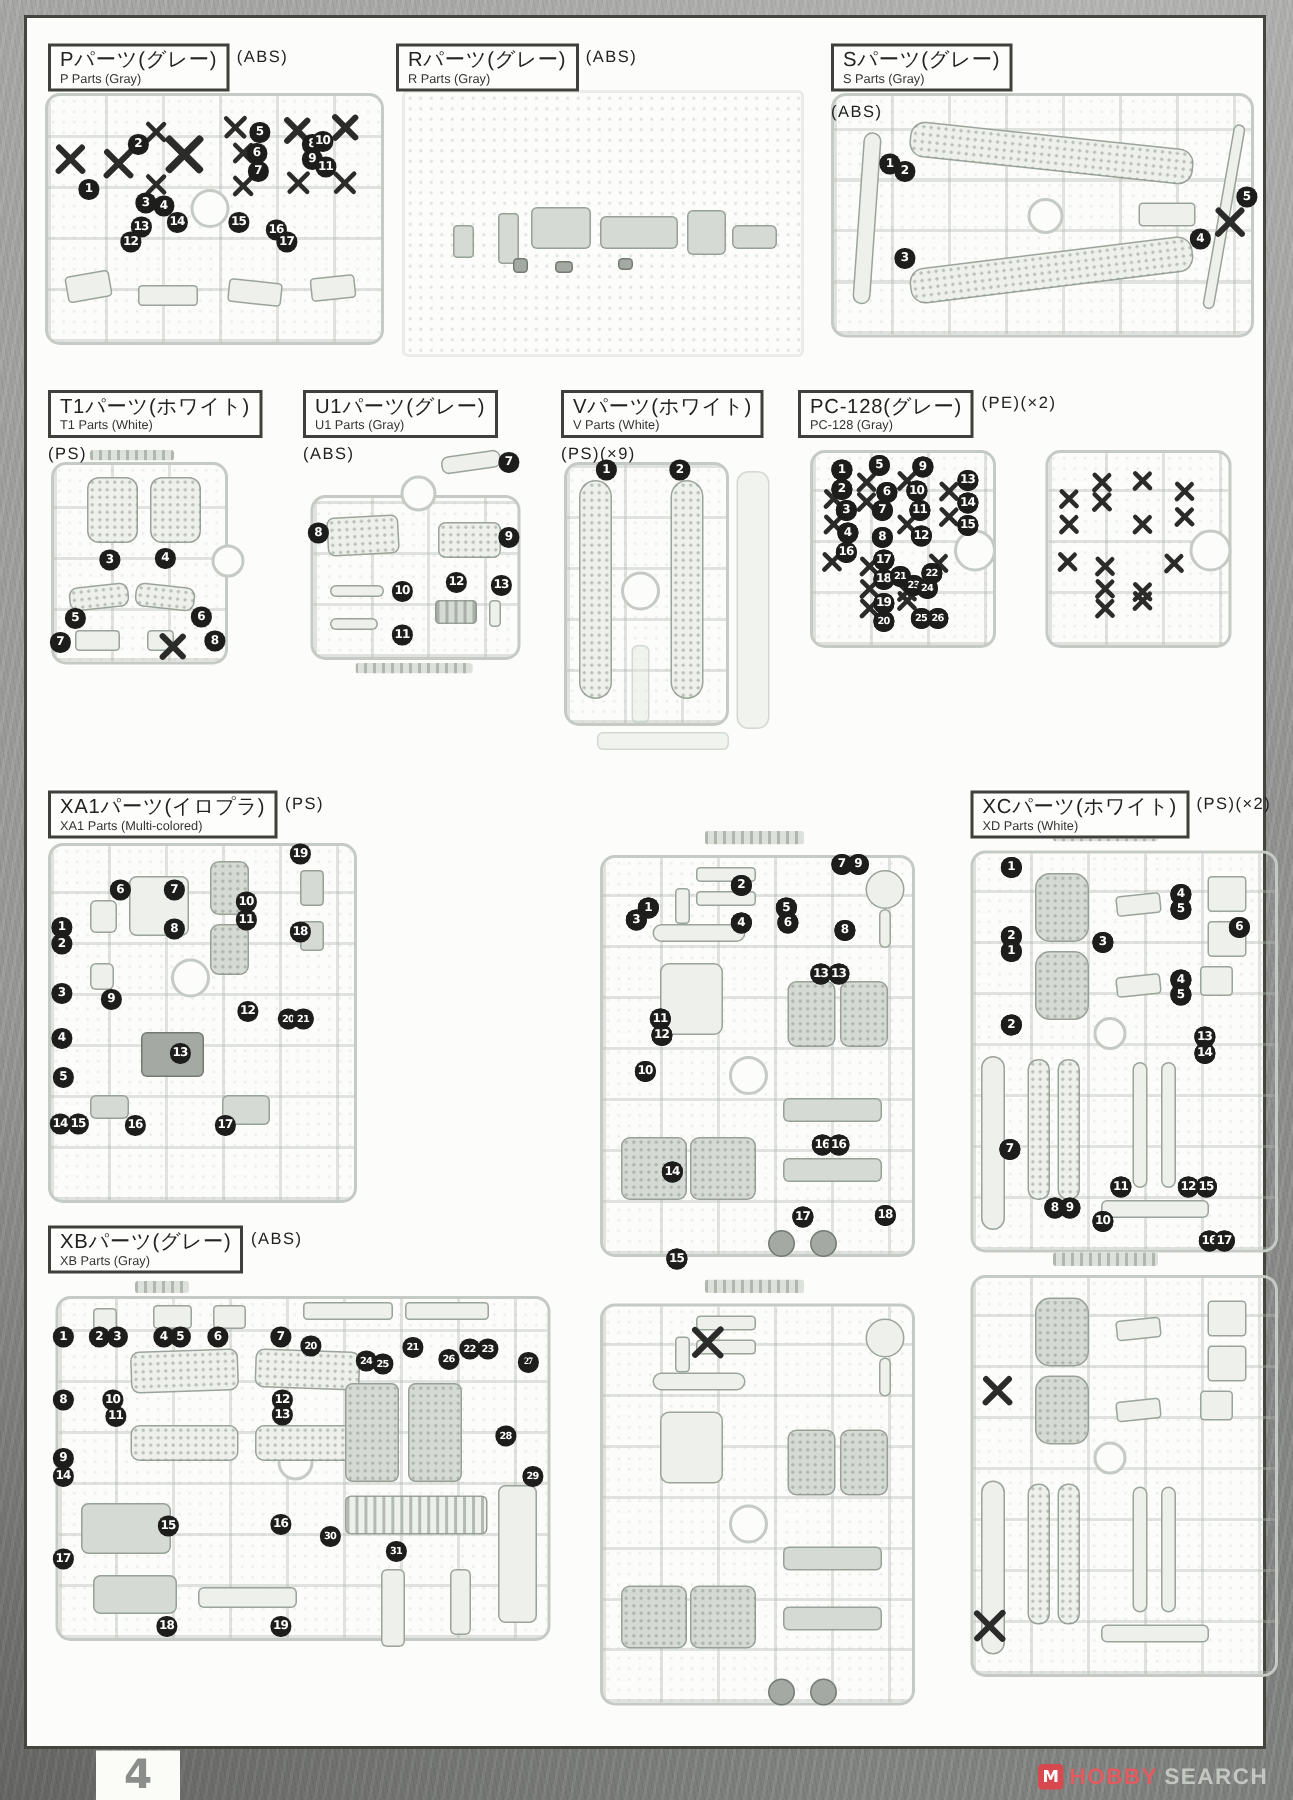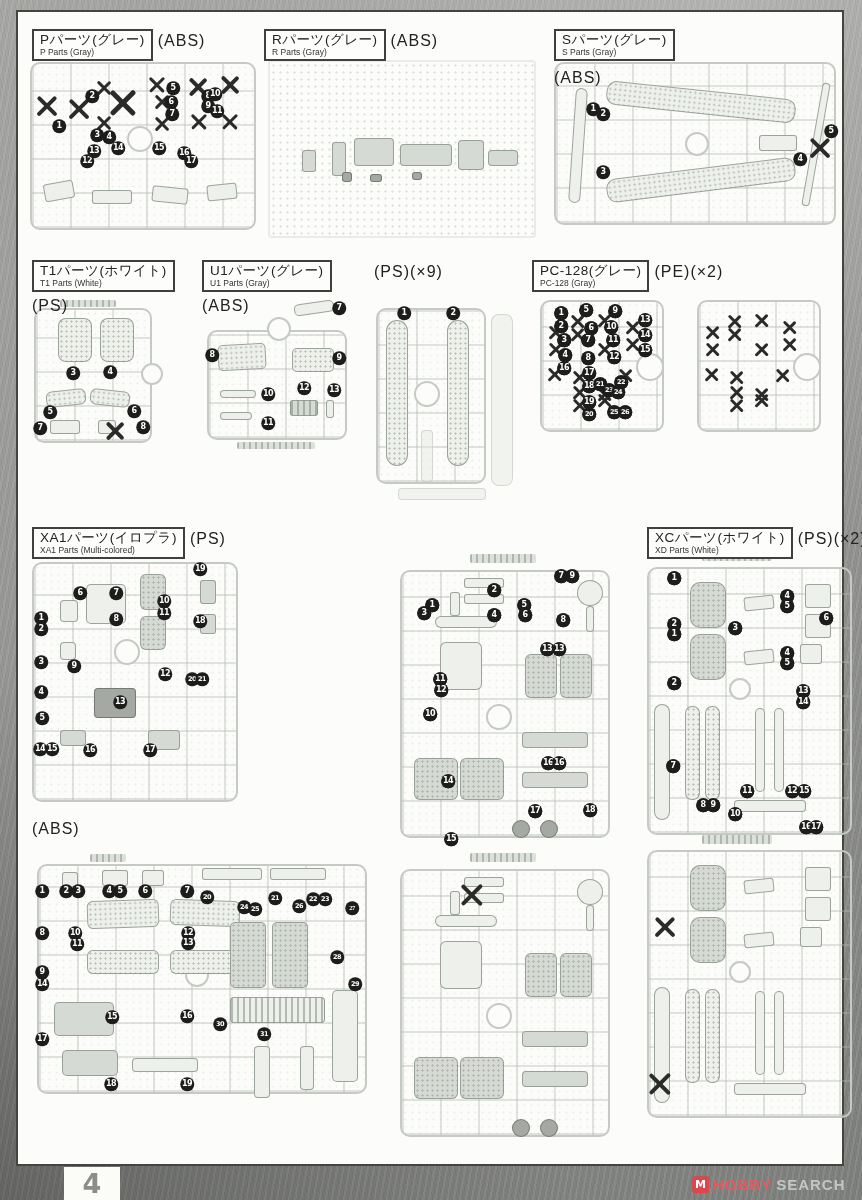--- a/index.html
+++ b/index.html
@@ -12,21 +12,21 @@
       repeating-linear-gradient(80deg, rgba(0,0,0,.05) 0 1px, transparent 1px 3px),
       linear-gradient(160deg,#a6a7a4,#90918f 60%,#7d7f7c);}
   #sheet{position:absolute;left:16px;top:10px;width:828px;height:1156px;
     background:#fcfcfa;border:2px solid #45453f;box-sizing:border-box;}
   
   .plabel{position:absolute;display:flex;align-items:flex-start;gap:5px;z-index:6;}
   .plabel.stack{flex-direction:column;gap:2px;}
   .lbox{border:2px solid #3f3f3b;background:#fdfdfb;padding:1px 6px 2px 6px;}
   .jp{font-size:13.5px;color:#222;letter-spacing:.5px;line-height:1.15;white-space:nowrap;}
   .en{font-size:8.5px;color:#333;line-height:1.1;white-space:nowrap;}
-  .mat{font-size:16px;color:#222;letter-spacing:1px;padding-top:3px;white-space:nowrap;}
+  .mat{font-size:11px;color:#222;letter-spacing:1px;padding-top:3px;white-space:nowrap;}
   
   .runner{position:absolute;border:2px solid #c5cac4;border-radius:10px;box-sizing:border-box;
     background-image:
       radial-gradient(rgba(170,180,170,.18) .8px, transparent 1.2px),
       repeating-linear-gradient(0deg, rgba(176,184,176,.38) 0 2px, transparent 2px 34px),
       repeating-linear-gradient(90deg, rgba(176,184,176,.38) 0 2px, transparent 2px 38px);
     background-size:7px 7px,auto,auto;z-index:1;}
   .runner.ghost{opacity:.5;border-color:#d9ddd8;border-radius:4px;
     background-image:radial-gradient(rgba(150,165,150,.5) 1px, transparent 1.3px);
     background-size:7px 7px;}
@@ -187,20 +187,24 @@
       <div class="part f-mid ribbed" style="left: 272px; top: 388px; width: 28px; height: 16px;"></div>
       <div class="part f-light" style="left: 308px; top: 388px; width: 8px; height: 18px;"></div>
       <div class="badge" style="left: 321px; top: 296px;">7</div>
       <div class="badge" style="left: 194px; top: 343px;">8</div>
       <div class="badge" style="left: 321px; top: 346px;">9</div>
       <div class="badge" style="left: 250px; top: 382px;">10</div>
       <div class="badge" style="left: 250px; top: 411px;">11</div>
       <div class="badge" style="left: 286px; top: 376px;">12</div>
       <div class="badge" style="left: 316px; top: 378px;">13</div>
       <div class="plabel stack" style="left: 356px; top: 248px;">
+        <div class="lbox">
+          <div class="jp">Vパーツ(ホワイト)</div>
+          <div class="en">V Parts (White)</div>
+        </div>
         <div class="mat">(PS)(×9)</div>
       </div>
       <div class="runner" style="left: 358px; top: 296px; width: 110px; height: 176px;"></div>
       <div class="hub" style="left: 396px; top: 369px; width: 26px; height: 26px;"></div>
       <div class="part f-light dots" style="left: 368px; top: 308px; width: 22px; height: 146px; border-radius: 11px;"></div>
       <div class="part f-light dots" style="left: 429px; top: 308px; width: 22px; height: 146px; border-radius: 11px;"></div>
       <div class="part f-ghost" style="left: 403px; top: 418px; width: 12px; height: 52px; border-radius: 4px;"></div>
       <div class="part f-ghost" style="left: 473px; top: 302px; width: 22px; height: 172px; border-radius: 8px;"></div>
       <div class="part f-ghost" style="left: 380px; top: 476px; width: 88px; height: 12px; border-radius: 4px;"></div>
       <div class="badge" style="left: 386px; top: 301px;">1</div>
@@ -492,20 +496,24 @@
       <div class="badge" style="left: 695px; top: 793px;">9</div>
       <div class="badge" style="left: 717px; top: 802px;">10</div>
       <div class="badge" style="left: 729px; top: 779px;">11</div>
       <div class="badge" style="left: 774px; top: 779px;">12</div>
       <div class="badge" style="left: 785px; top: 679px;">13</div>
       <div class="badge" style="left: 785px; top: 690px;">14</div>
       <div class="badge" style="left: 786px; top: 779px;">15</div>
       <div class="badge" style="left: 788px; top: 815px;">16</div>
       <div class="badge" style="left: 798px; top: 815px;">17</div>
       <div class="plabel" style="left: 14px; top: 805px;">
+        <div class="lbox">
+          <div class="jp">XBパーツ(グレー)</div>
+          <div class="en">XB Parts (Gray)</div>
+        </div>
         <div class="mat">(ABS)</div>
       </div>
       <div class="runner" style="left: 19px; top: 852px; width: 330px; height: 230px;"></div>
       <div class="tag" style="left: 72px; top: 842px; width: 36px; height: 8px;"></div>
       <div class="hub" style="left: 167px; top: 951px; width: 24px; height: 24px;"></div>
       <div class="part f-light dots" style="left: 69px; top: 888px; width: 72px; height: 28px; border-radius: 6px; transform: rotate(-2deg);"></div>
       <div class="part f-light dots" style="left: 152px; top: 888px; width: 70px; height: 26px; border-radius: 6px; transform: rotate(2deg);"></div>
       <div class="part f-light dots" style="left: 69px; top: 938px; width: 72px; height: 24px; border-radius: 6px;"></div>
       <div class="part f-light dots" style="left: 152px; top: 938px; width: 70px; height: 24px; border-radius: 6px;"></div>
       <div class="part f-mid dots" style="left: 212px; top: 910px; width: 36px; height: 66px; border-radius: 5px;"></div>

